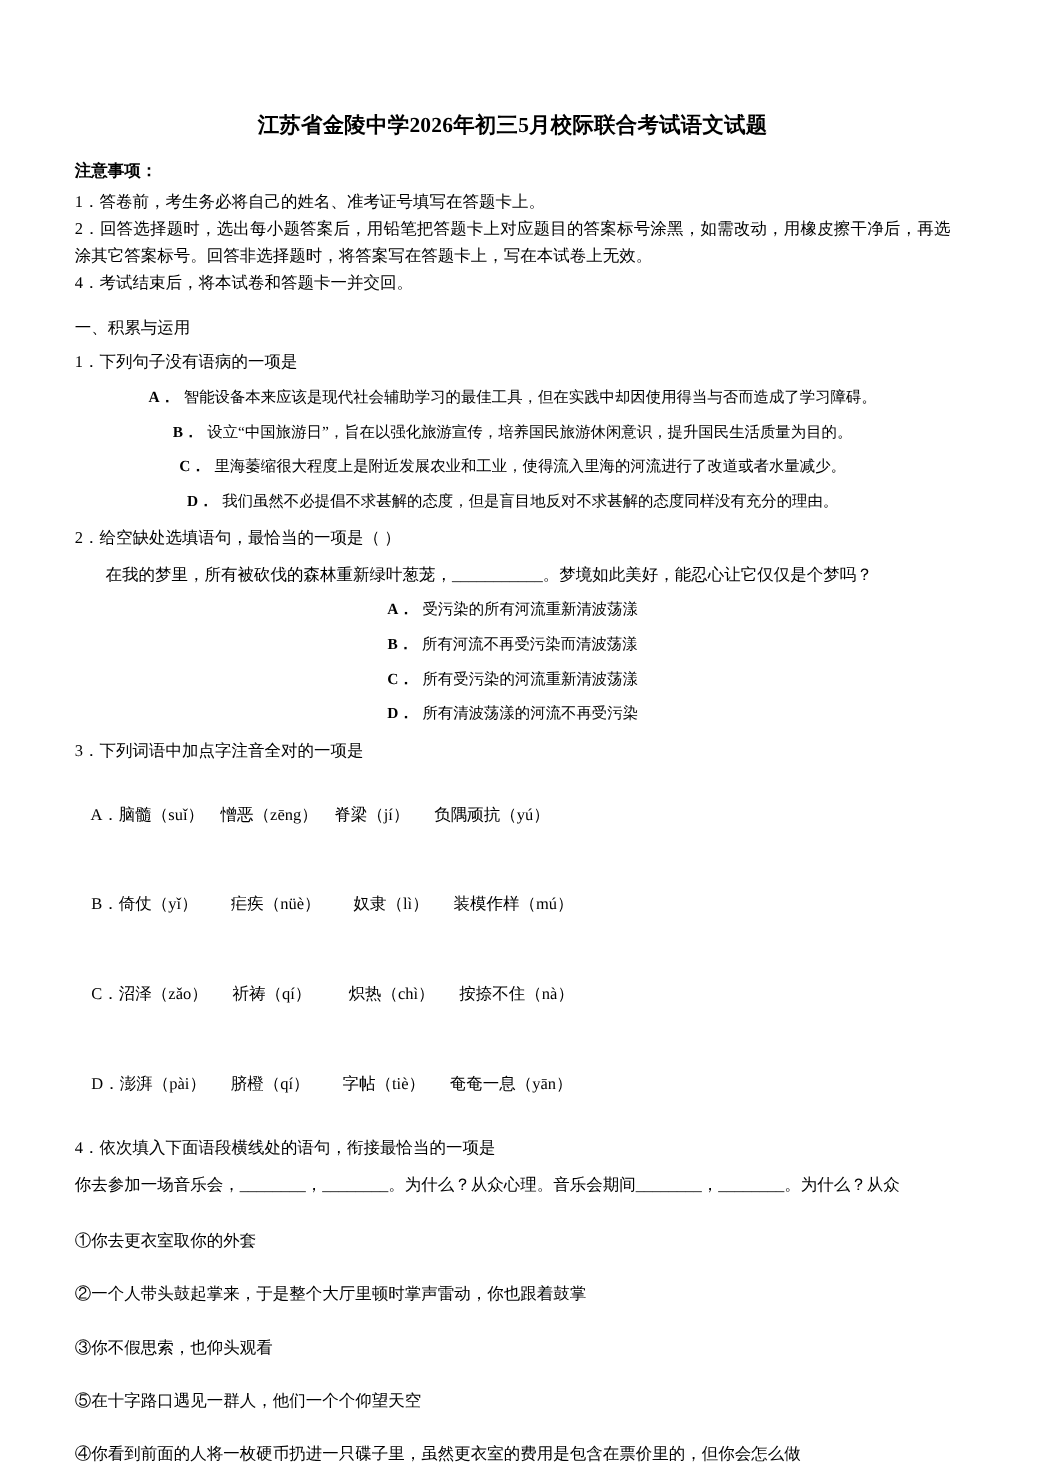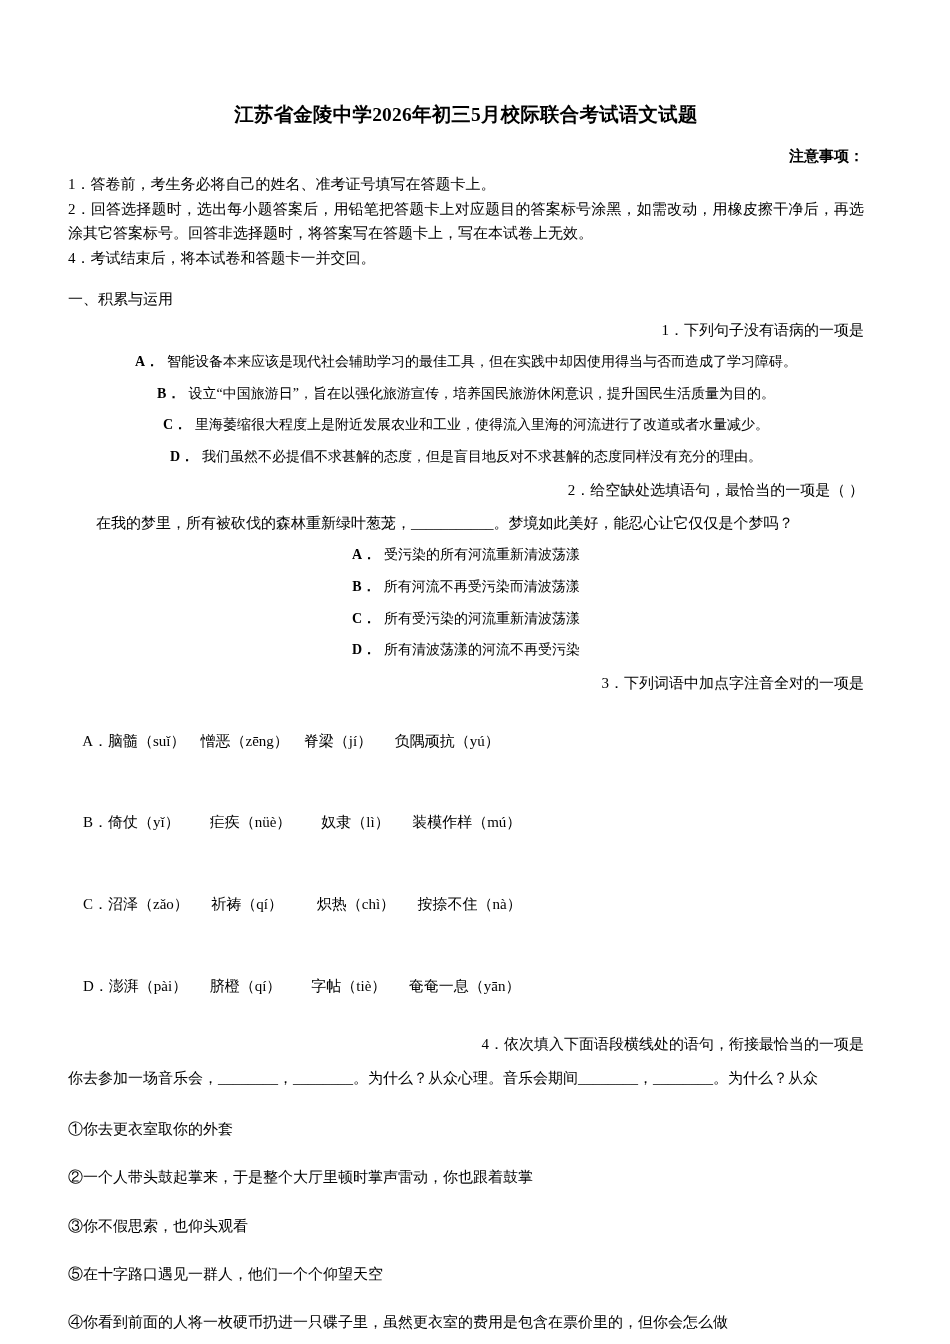--- a/index.html
+++ b/index.html
@@ -26,38 +26,36 @@
     font-weight: bold;
     letter-spacing: 0.2px;
     margin: 0 0 16px 0;
     line-height: 1.5;
   }
   .notice-head {
     font-size: 15px;
     font-weight: bold;
     margin: 6px 0 3px 0;
     line-height: 1.55;
-    text-align: right;
   }
   .line {
     font-size: 15px;
     line-height: 1.62;
     margin: 1px 0;
     text-align: justify;
   }
   .section-head {
     font-size: 15px;
     margin: 16px 0 6px 0;
     line-height: 1.6;
   }
   .q {
     font-size: 15px;
     line-height: 1.62;
     margin: 7px 0 3px 0;
-    text-align: right;
   }
   .opt {
     font-size: 14px;
     line-height: 1.62;
     margin: 9px 0;
     padding-left: 0;
     text-align: center;
   }
   .opt .lbl {
     font-weight: bold;

